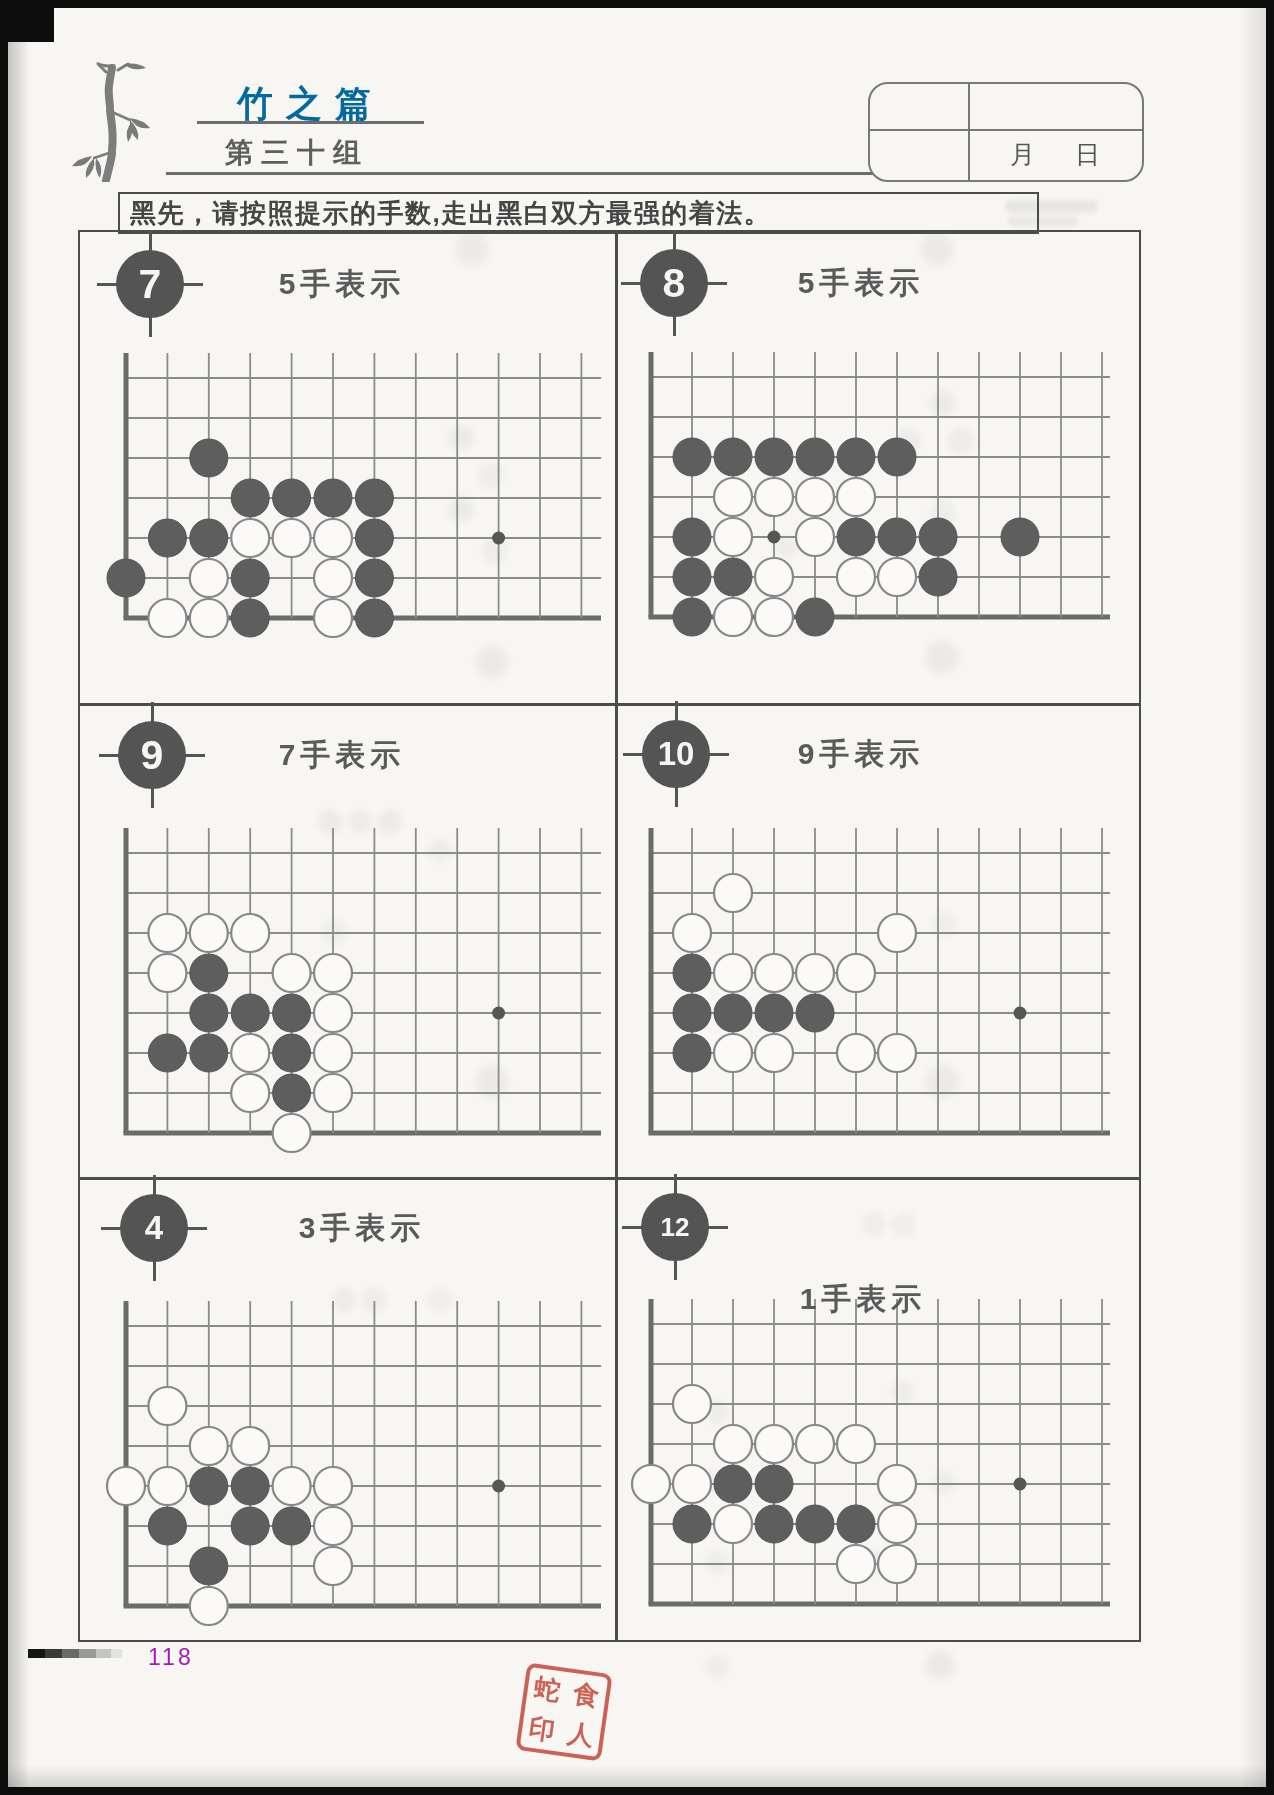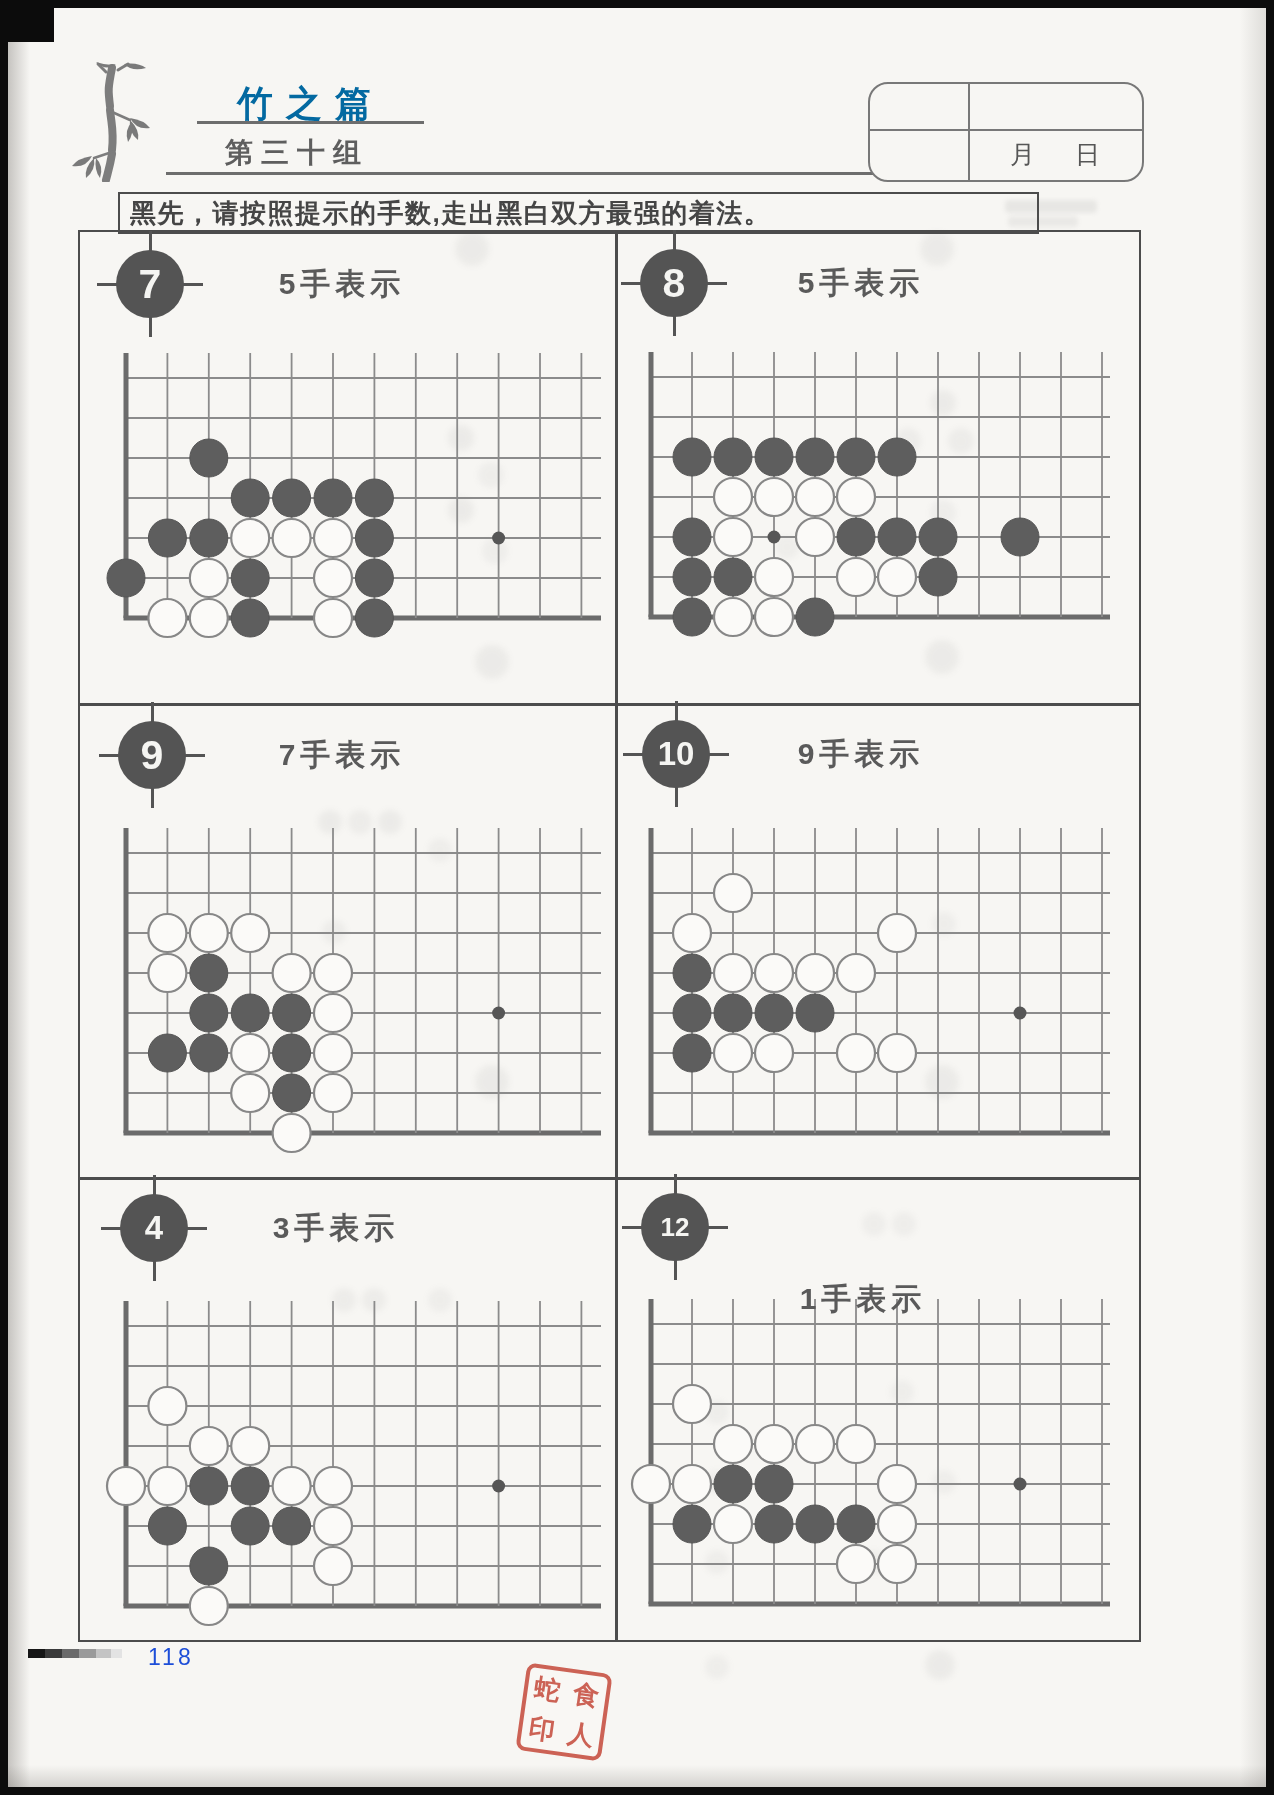--- a/index.html
+++ b/index.html
@@ -59,21 +59,21 @@
     font-weight:700;font-family:"Liberation Sans",sans-serif;}
   .diagram-label{position:absolute;transform:translate(-50%,-50%);white-space:nowrap;
     font-size:30px;color:#5a5a5a;font-weight:600;letter-spacing:5px;z-index:6;}
 
   
   #boards-svg{position:absolute;left:0;top:0;z-index:3;}
 
   
   .grad-strip{position:absolute;left:28px;top:1649px;width:94px;height:9px;z-index:6;
     background:linear-gradient(to right,#161616 0 18%,#3a3a3a 18% 36%,#6a6a6a 36% 54%,#9a9a9a 54% 72%,#c4c4c4 72% 88%,#e3e3e3 88% 100%);}
-  .page-number{position:absolute;left:148px;top:1644px;font-size:23px;color:#1d4ed8;letter-spacing:3px;z-index:6;}
+  .page-number{position:absolute;left:148px;top:1644px;font-size:23px;color:#a21caf;letter-spacing:3px;z-index:6;}
 
   .stamp{position:absolute;left:521px;top:1668px;width:78px;height:80px;
     border:4px solid #c5493a;border-radius:9px;transform:rotate(8deg);
     display:grid;grid-template-columns:1fr 1fr;grid-template-rows:1fr 1fr;
     align-items:center;justify-items:center;color:#c5493a;font-weight:700;font-size:26px;
     opacity:.85;z-index:6;background:rgba(255,250,248,.25);}
 
   .ghost{position:absolute;background:#8d8d8d;border-radius:50%;filter:blur(3px);z-index:1;}
   .ghost.rect{border-radius:4px;filter:blur(2px);}
 </style>
@@ -424,21 +424,21 @@
       <div class="badge-tick h"></div>
       <div class="badge-tick v"></div>
       <div class="badge" style="font-size: 33px;">10</div>
     </div>
     <div class="diagram-label" style="left: 861px; top: 754px;">9手表示</div>
     <div class="badge-wrap" style="left: 154px; top: 1228px;">
       <div class="badge-tick h"></div>
       <div class="badge-tick v"></div>
       <div class="badge" style="font-size: 33px;">4</div>
     </div>
-    <div class="diagram-label" style="left: 336px; top: 1228px;">3手表示</div>
+    <div class="diagram-label" style="left: 362px; top: 1228px;">3手表示</div>
     <div class="badge-wrap" style="left: 675px; top: 1227px;">
       <div class="badge-tick h"></div>
       <div class="badge-tick v"></div>
       <div class="badge" style="font-size: 26px;">12</div>
     </div>
     <div class="diagram-label" style="left: 863px; top: 1299px;">1手表示</div>
     <div class="ghost" style="left: 455px; top: 232px; width: 34px; height: 34px; opacity: 0.1;"></div>
     <div class="ghost" style="left: 920px; top: 232px; width: 34px; height: 34px; opacity: 0.1;"></div>
     <div class="ghost" style="left: 448px; top: 425px; width: 26px; height: 26px; opacity: 0.1;"></div>
     <div class="ghost" style="left: 478px; top: 462px; width: 26px; height: 26px; opacity: 0.08;"></div>

